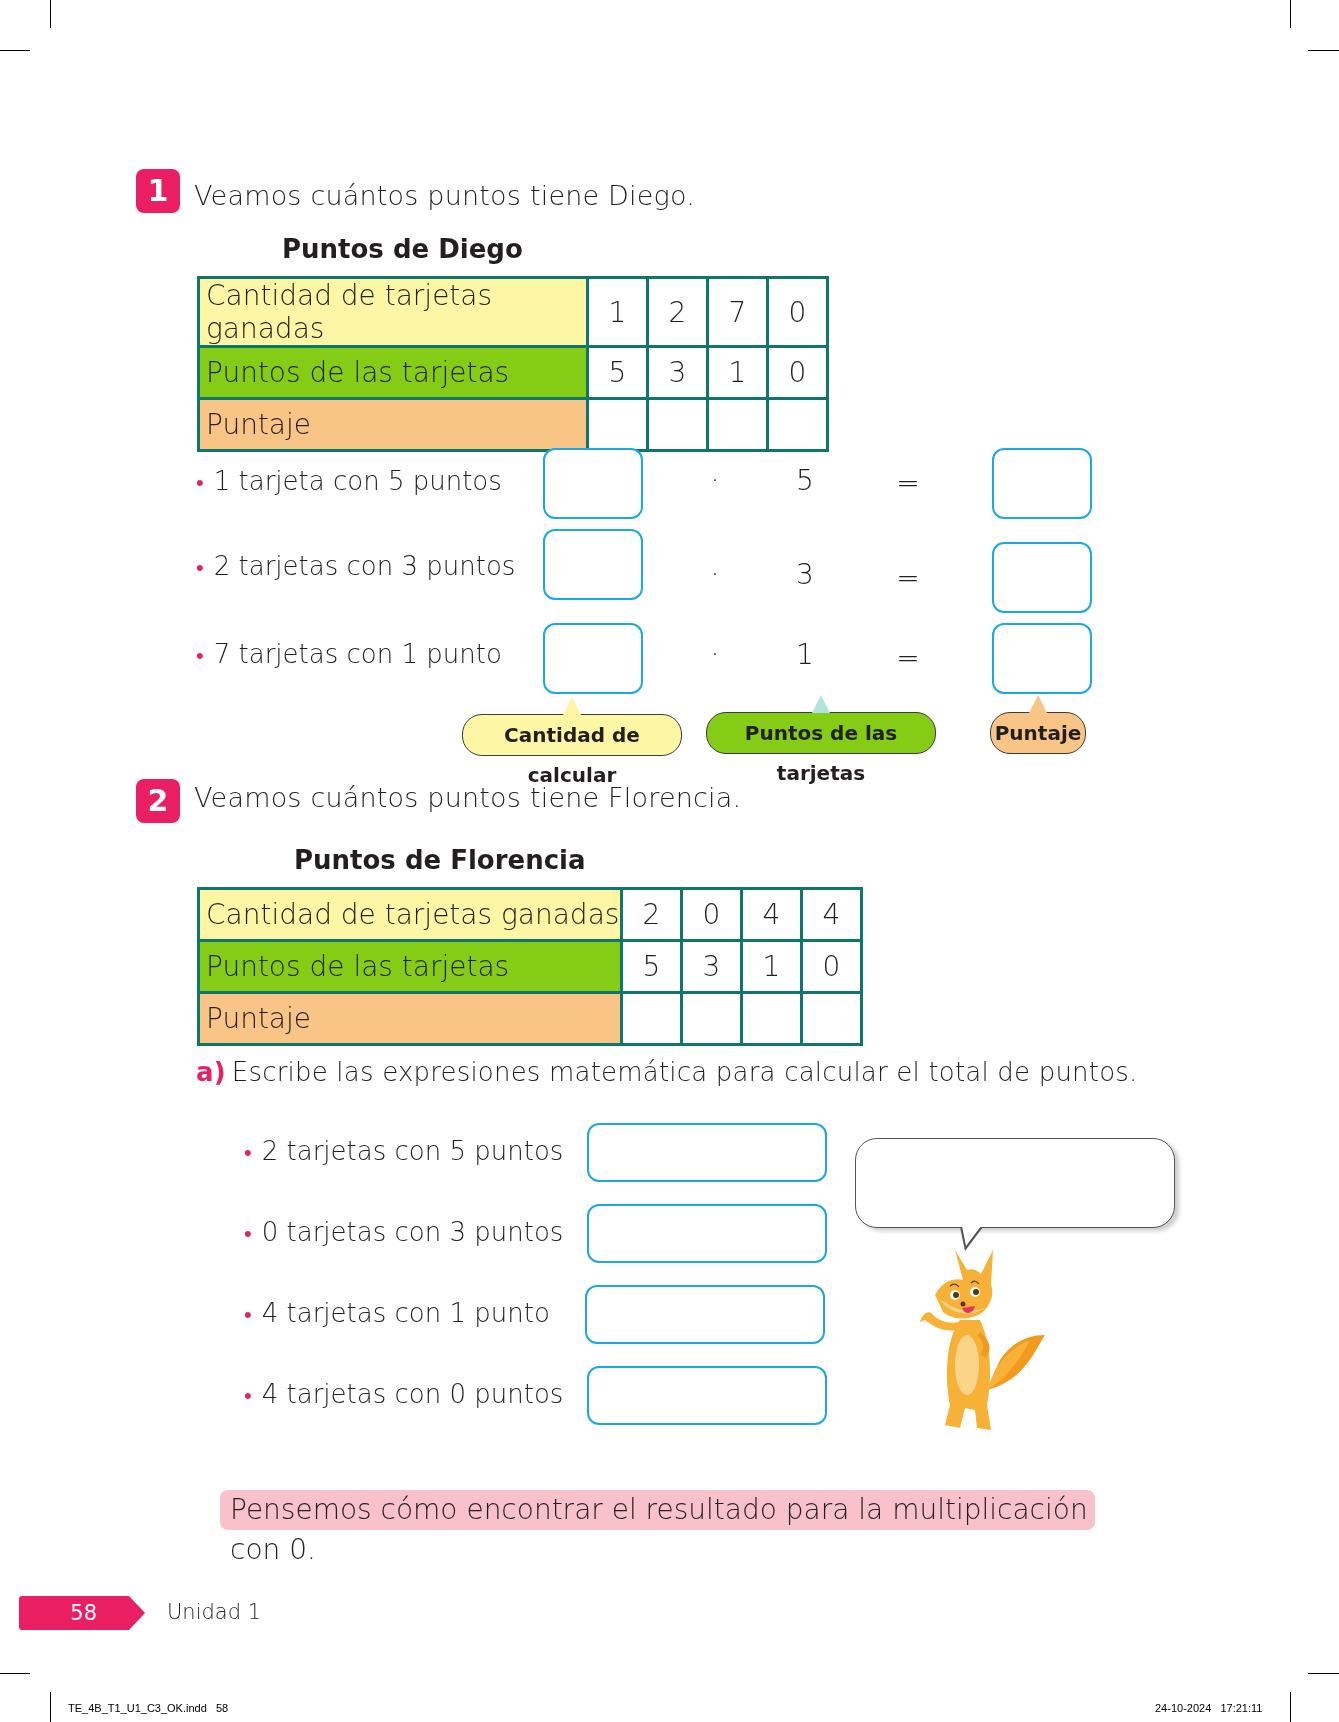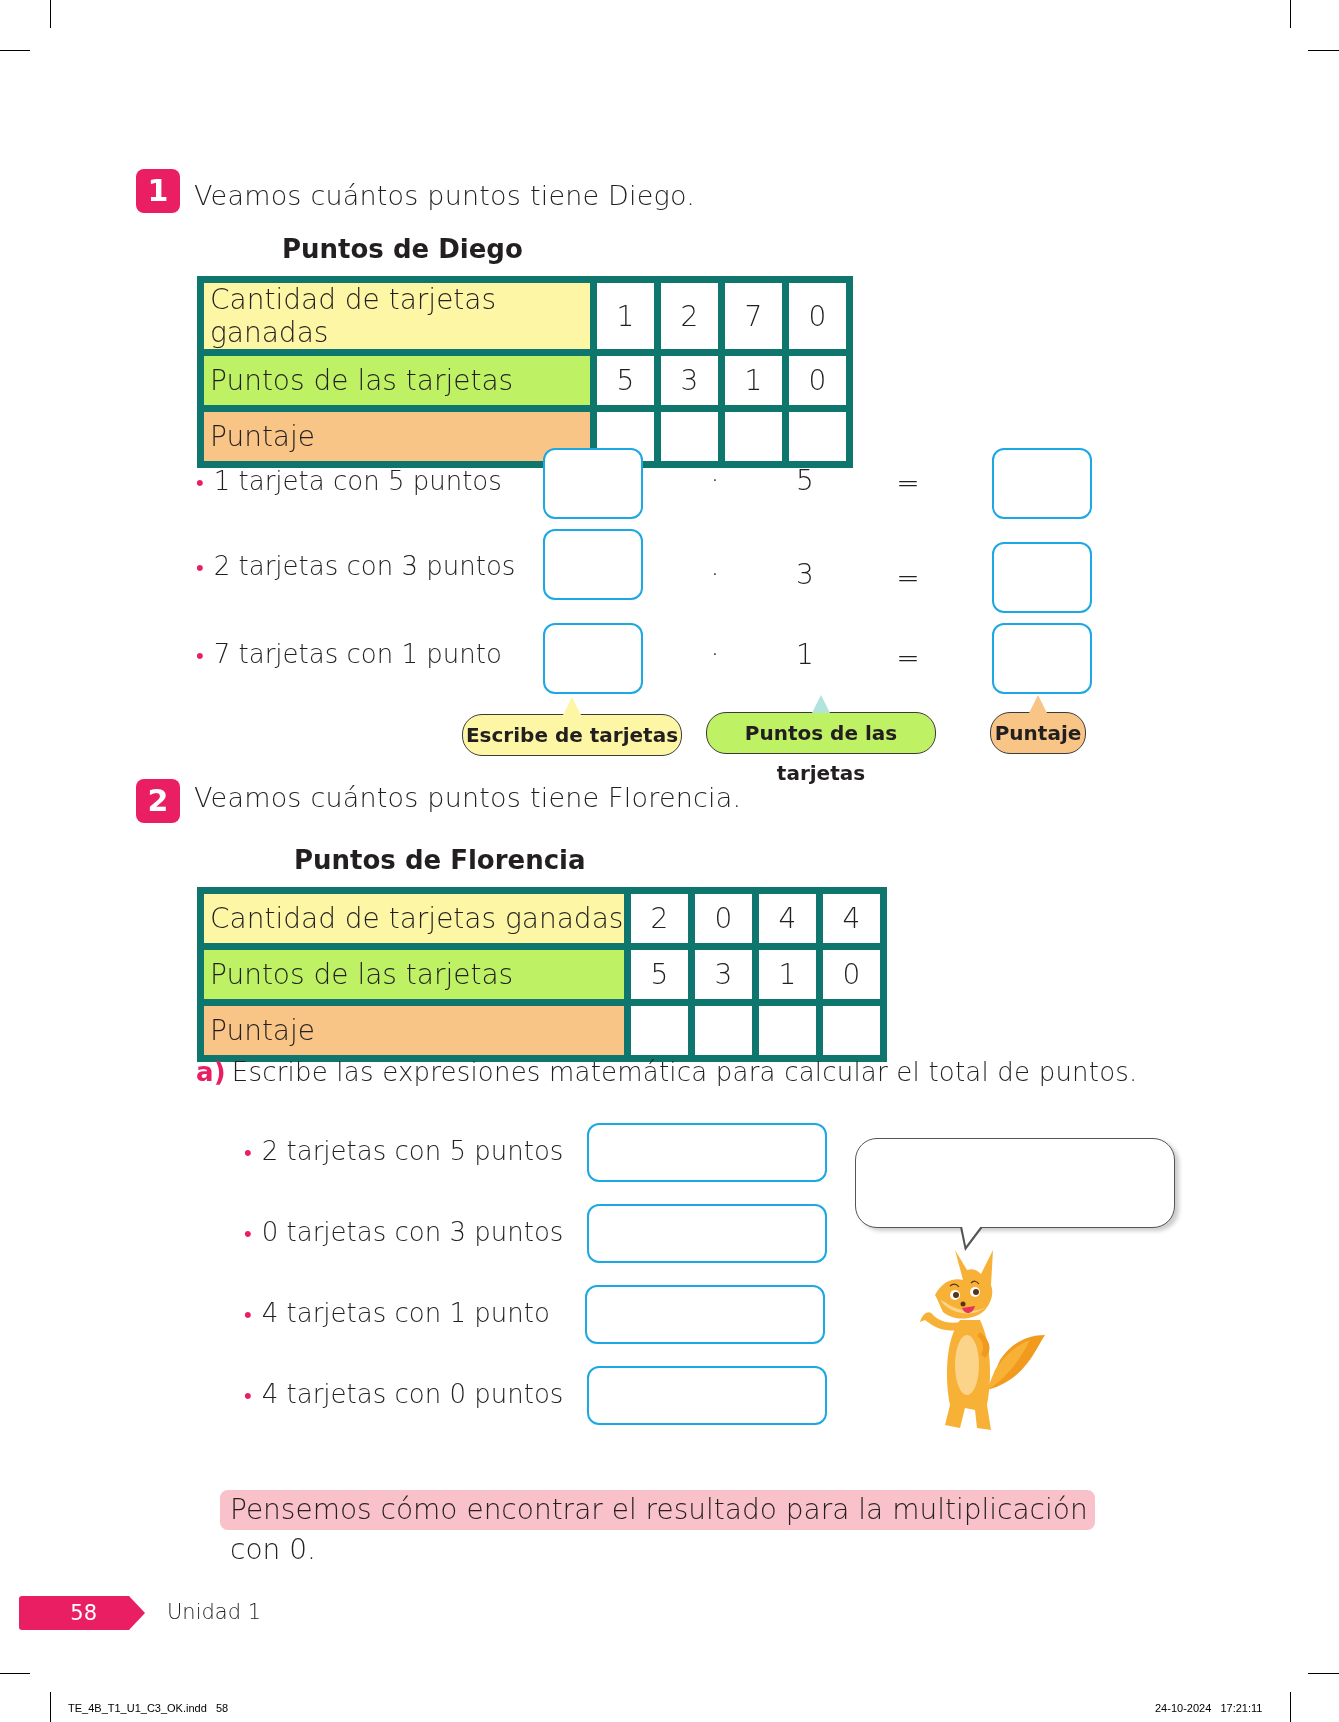--- a/index.html
+++ b/index.html
@@ -8,25 +8,25 @@
   .abs { position:absolute; }
   .crop-v { position:absolute; width:1px; background:#000; }
   .crop-h { position:absolute; height:1px; background:#000; }
 
   .badge { position:absolute; width:44px; height:44px; background:#e91e63; border-radius:8px;
            color:#fff; font-weight:bold; font-size:30px; line-height:44px; text-align:center; }
   .heading { position:absolute; font-size:27px; font-weight:300; letter-spacing:0.2px; }
   .tbl-title { position:absolute; font-size:26px; font-weight:bold; color:#231f20; }
 
   table.pts { position:absolute; border-collapse:collapse; font-size:28px; }
-  table.pts td { border:7px solid #0f766e; height:49px; padding:0; }
+  table.pts td { border:3px solid #0f766e; height:49px; padding:0; }
   table.pts td.lbl { padding-left:6px; font-weight:300; }
   table.pts td.num { width:57px; text-align:center; font-weight:300; }
   .bg-y { background:#fdf7a5; }
-  .bg-t { background:#bef264; }
+  .bg-t { background:#84cc16; }
   .bg-o { background:#f9c587; }
 
   .bullet-row { position:absolute; font-size:26px; font-weight:300; }
   .dot { color:#e91e63; margin-right:10px; font-size:22px; }
   .blue-box { position:absolute; border:2.5px solid #1ba8e4; border-radius:12px; background:#fff; }
   .op { position:absolute; font-size:28px; font-weight:300; text-align:center; width:30px; }
 
   .callout { position:absolute; border:1.5px solid #3b3b3b; border-radius:20px; height:40px;
              font-size:20px; font-weight:bold; line-height:40px; text-align:center; color:#231f20; }
   .callout .tip { position:absolute; top:-18px; left:50%; margin-left:-9px; width:0; height:0;
@@ -114,21 +114,21 @@
   <span class="dot">•</span><span>7 tarjetas con 1 punto</span>
 </div>
 <div class="blue-box" style="left:543px;top:623px;width:96px;height:67px;"></div>
 <div class="op" style="left:700px;top:638px;">·</div>
 <div class="op" style="left:790px;top:638px;">1</div>
 <div class="op" style="left:893px;top:641px;">=</div>
 <div class="blue-box" style="left:992px;top:623px;width:96px;height:67px;"></div>
 
 <div class="callout bg-y" style="left:462px;top:714px;width:218px;">
   <span class="tip" style="border-bottom:18px solid #fdf7a5;"></span>
-  <span>Escribe de tarjetas</span>
+  <span>Cantidad de calcular</span>
 </div>
 <div class="callout bg-t" style="left:706px;top:712px;width:228px;">
   <span class="tip" style="border-bottom:18px solid #b1e4dd;"></span>
   <span>Puntos de las tarjetas</span>
 </div>
 <div class="callout bg-o" style="left:990px;top:712px;width:94px;">
   <span class="tip" style="border-bottom:18px solid #f9c587;"></span>
   <span>Puntaje</span>
 </div>
 

